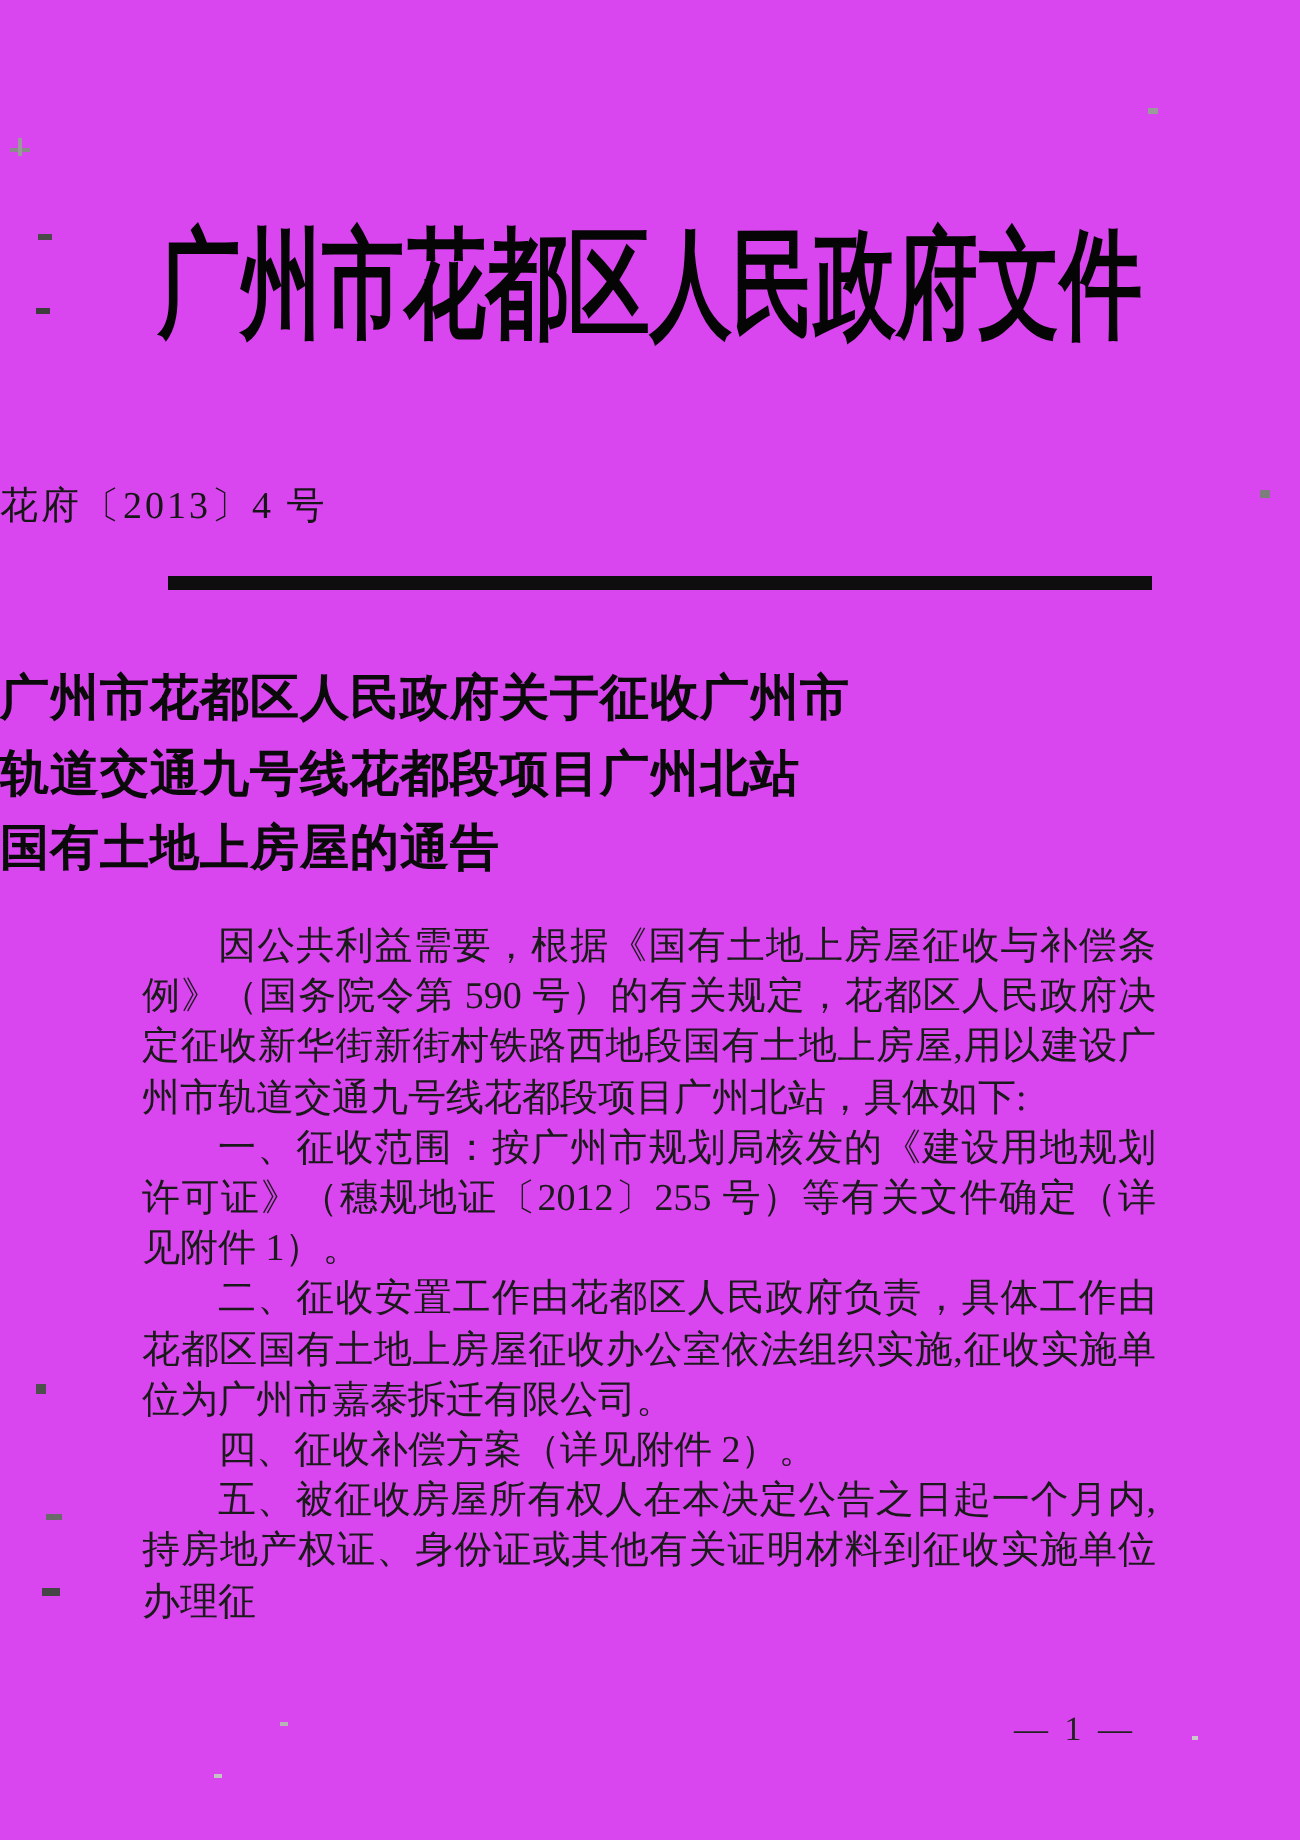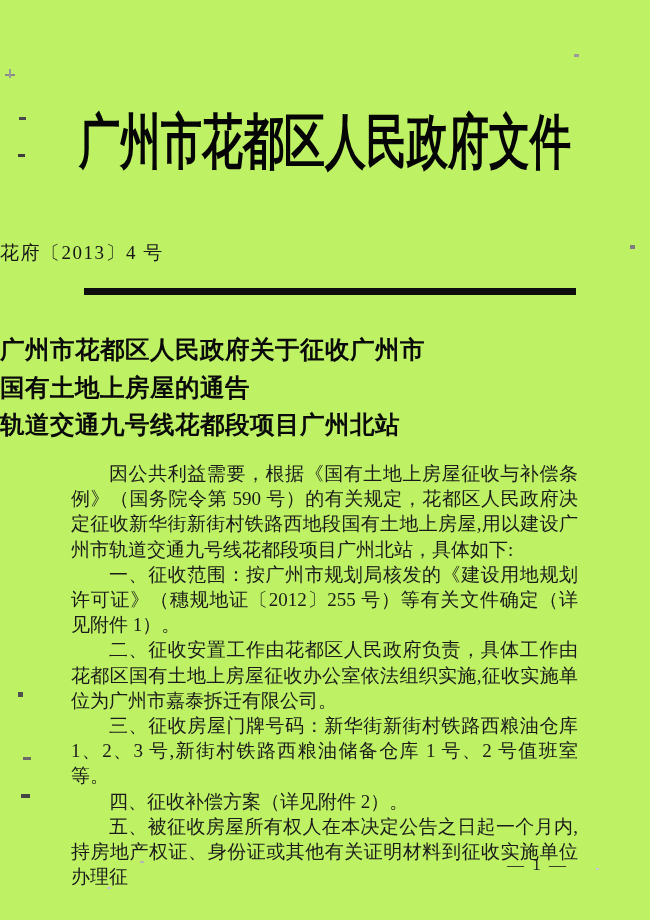--- a/index.html
+++ b/index.html
@@ -4,21 +4,21 @@
 <style>
   html, body {
     margin: 0;
     padding: 0;
     background: #ffffff;
   }
   .page {
     position: relative;
     width: 650px;
     height: 920px;
-    background: #bef264;
+    background: #d946ef;
     color: #1b1b1b;
     font-family: "Liberation Serif", "DejaVu Serif", serif;
     overflow: hidden;
   }
 
   
   .org-title {
     position: absolute;
     top: 103px;
     left: 0;
@@ -125,29 +125,28 @@
   <div class="org-title">
     <span class="stretch">广州市花都区人民政府文件</span>
   </div>
 
   <div class="doc-number">花府〔2013〕4 号</div>
 
   <div class="header-rule"></div>
 
   <div class="notice-title">
     <div>广州市花都区人民政府关于征收广州市</div>
+    <div>轨道交通九号线花都段项目广州北站</div>
     <div>国有土地上房屋的通告</div>
-    <div>轨道交通九号线花都段项目广州北站</div>
   </div>
 
   <div class="doc-body">
     <p>因公共利益需要，根据《国有土地上房屋征收与补偿条例》（国务院令第 590 号）的有关规定，花都区人民政府决定征收新华街新街村铁路西地段国有土地上房屋,用以建设广州市轨道交通九号线花都段项目广州北站，具体如下:</p>
     <p>一、征收范围：按广州市规划局核发的《建设用地规划许可证》（穗规地证〔2012〕255 号）等有关文件确定（详见附件 1）。</p>
     <p>二、征收安置工作由花都区人民政府负责，具体工作由花都区国有土地上房屋征收办公室依法组织实施,征收实施单位为广州市嘉泰拆迁有限公司。</p>
-    <p>三、征收房屋门牌号码：新华街新街村铁路西粮油仓库 1、2、3 号,新街村铁路西粮油储备仓库 1 号、2 号值班室等。</p>
     <p>四、征收补偿方案（详见附件 2）。</p>
     <p>五、被征收房屋所有权人在本决定公告之日起一个月内, 持房地产权证、身份证或其他有关证明材料到征收实施单位办理征</p>
   </div>
 
   <div class="page-number">— 1 —</div>
 
   <div class="artifact a1h"></div>
   <div class="artifact a1v"></div>
   <div class="artifact a2"></div>
   <div class="artifact a3"></div>

